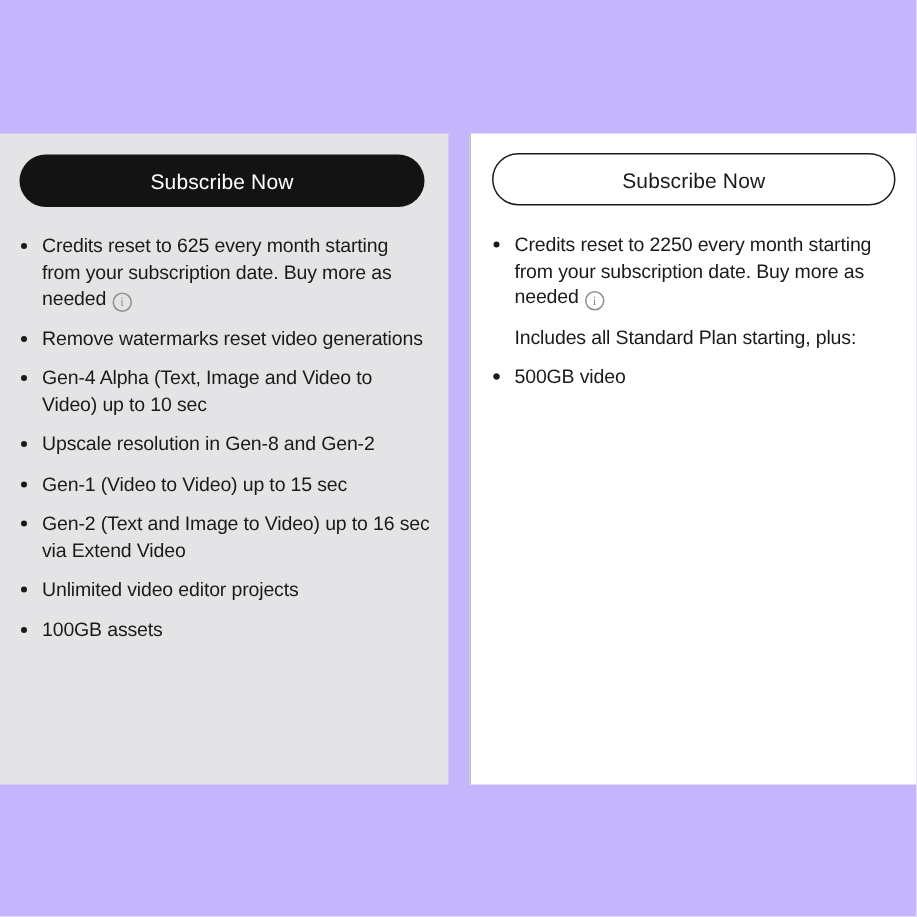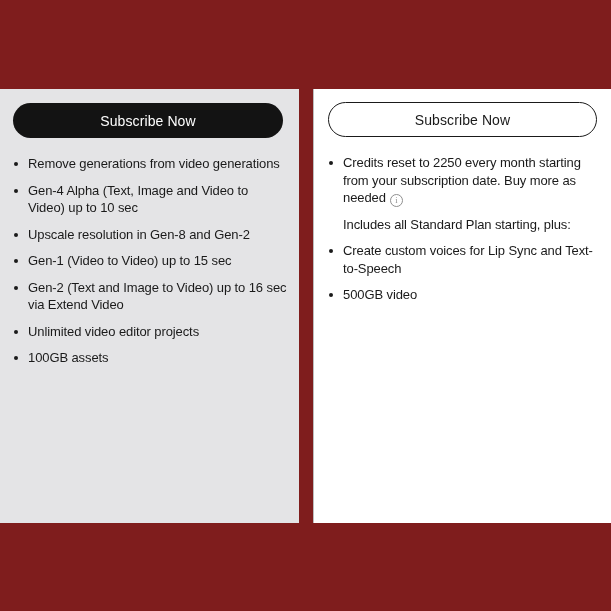--- a/index.html
+++ b/index.html
@@ -5,21 +5,21 @@
   html, body {
     margin: 0;
     padding: 0;
     background: #ffffff;
     font-family: "Liberation Sans", "DejaVu Sans", sans-serif;
   }
   .canvas {
     position: relative;
     width: 611px;
     height: 611px;
-    background: #7f1d1d;
+    background: #c4b5fd;
     overflow: hidden;
   }
   .plan {
     position: absolute;
     top: 89px;
     height: 434px;
     box-sizing: border-box;
   }
   .plan-left {
     left: 0;
@@ -103,33 +103,34 @@
   }
 </style>
 </head>
 <body>
 
 <div class="canvas">
 
   <section class="plan plan-left">
     <button class="btn">Subscribe Now</button>
     <ul class="features">
-        <li><span class="bullet-dot"></span><span>Remove generations from video generations</span></li>
+        <li><span class="bullet-dot"></span><span>Credits reset to 625 every month starting from your subscription date. Buy more as needed</span><span class="info-icon">i</span></li>
+        <li><span class="bullet-dot"></span><span>Remove watermarks reset video generations</span></li>
         <li><span class="bullet-dot"></span><span>Gen-4 Alpha (Text, Image and Video to Video) up to 10 sec</span></li>
         <li><span class="bullet-dot"></span><span>Upscale resolution in Gen-8 and Gen-2</span></li>
         <li><span class="bullet-dot"></span><span>Gen-1 (Video to Video) up to 15 sec</span></li>
         <li><span class="bullet-dot"></span><span>Gen-2 (Text and Image to Video) up to 16 sec via Extend Video</span></li>
         <li><span class="bullet-dot"></span><span>Unlimited video editor projects</span></li>
         <li><span class="bullet-dot"></span><span>100GB assets</span></li>
       </ul>
   </section>
 
   <section class="plan plan-right">
     <button class="btn">Subscribe Now</button>
     <ul class="features">
         <li><span class="bullet-dot"></span><span>Credits reset to 2250 every month starting from your subscription date. Buy more as needed</span><span class="info-icon">i</span></li>
         <li><span>Includes all Standard Plan starting, plus:</span></li>
-        <li><span class="bullet-dot"></span><span>Create custom voices for Lip Sync and Text-to-Speech</span></li>
+        <li><span class="bullet-dot"></span></li>
         <li><span class="bullet-dot"></span><span>500GB video</span></li>
       </ul>
   </section>
 
 </div>
 
 </body></html>

